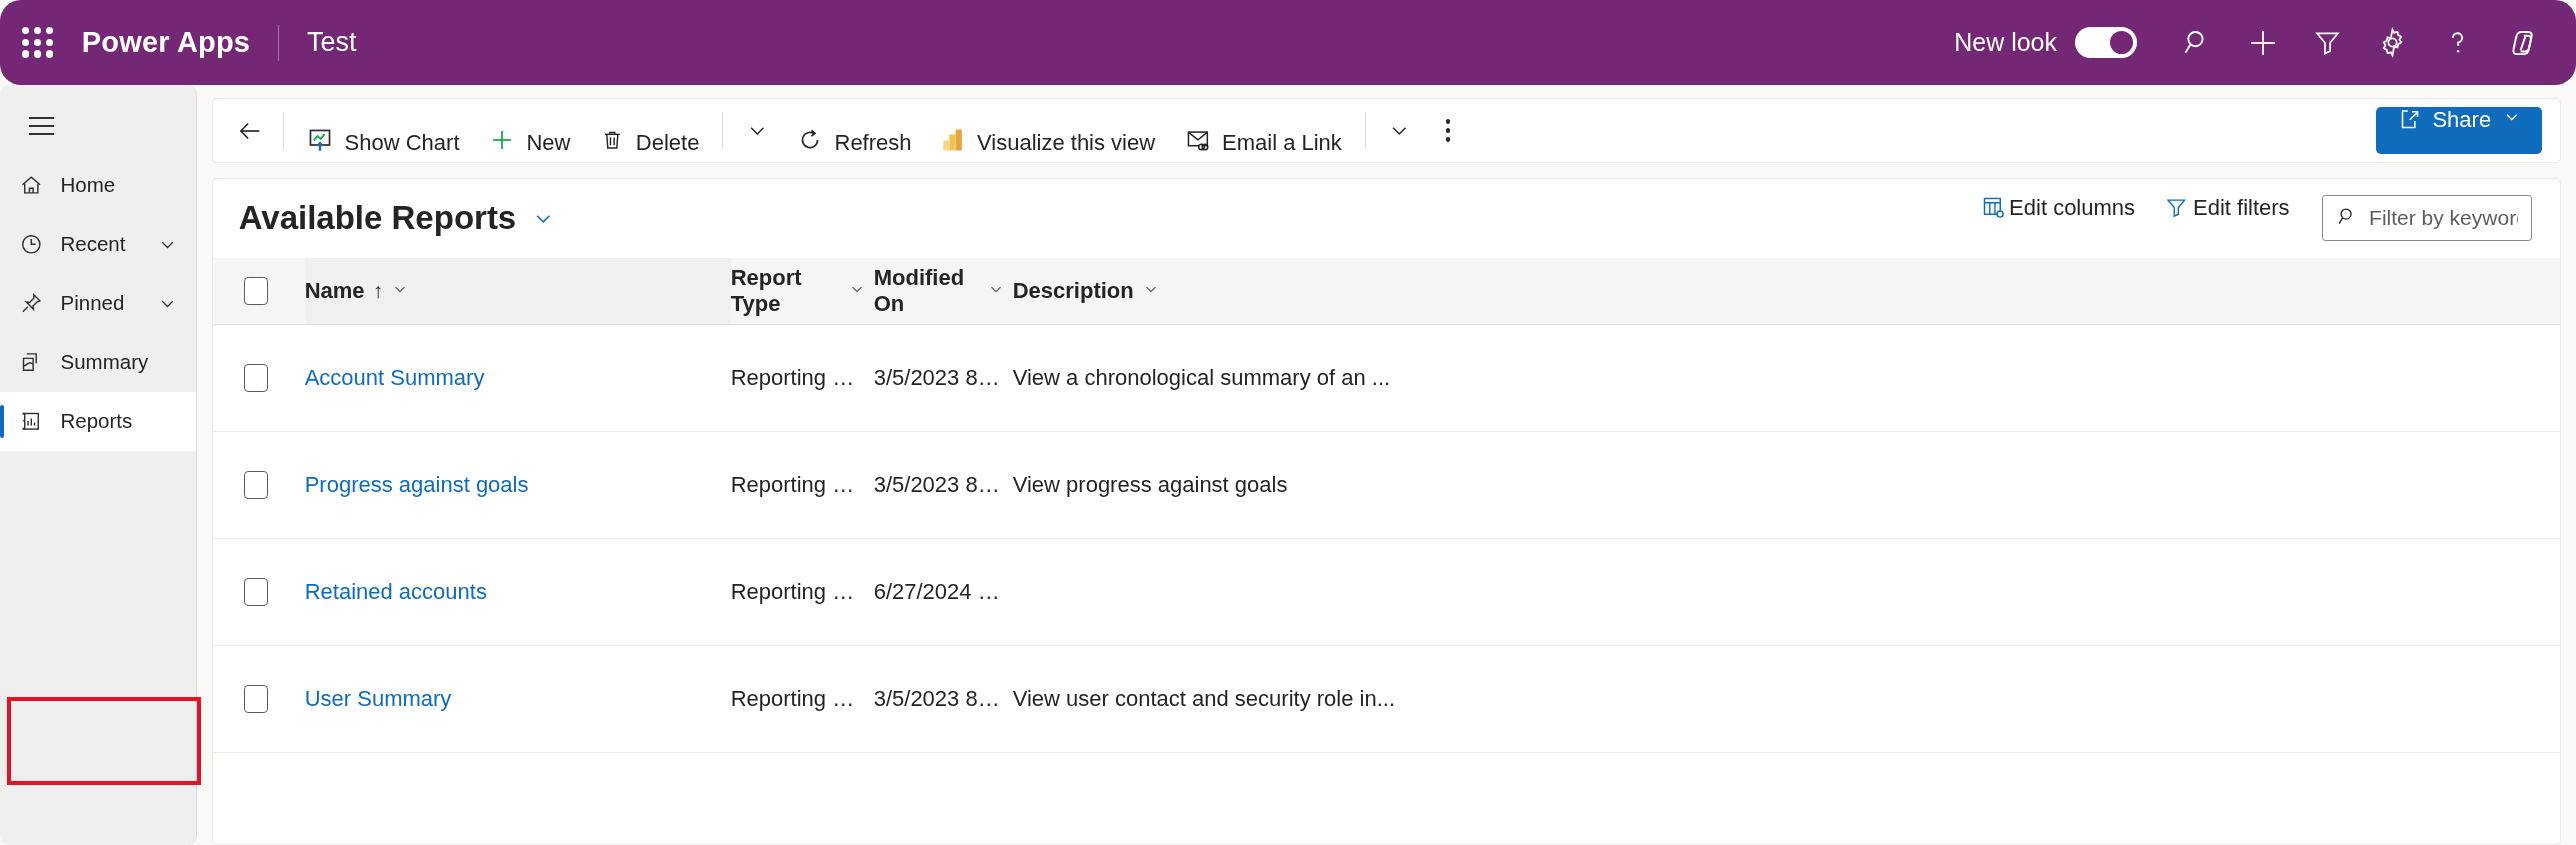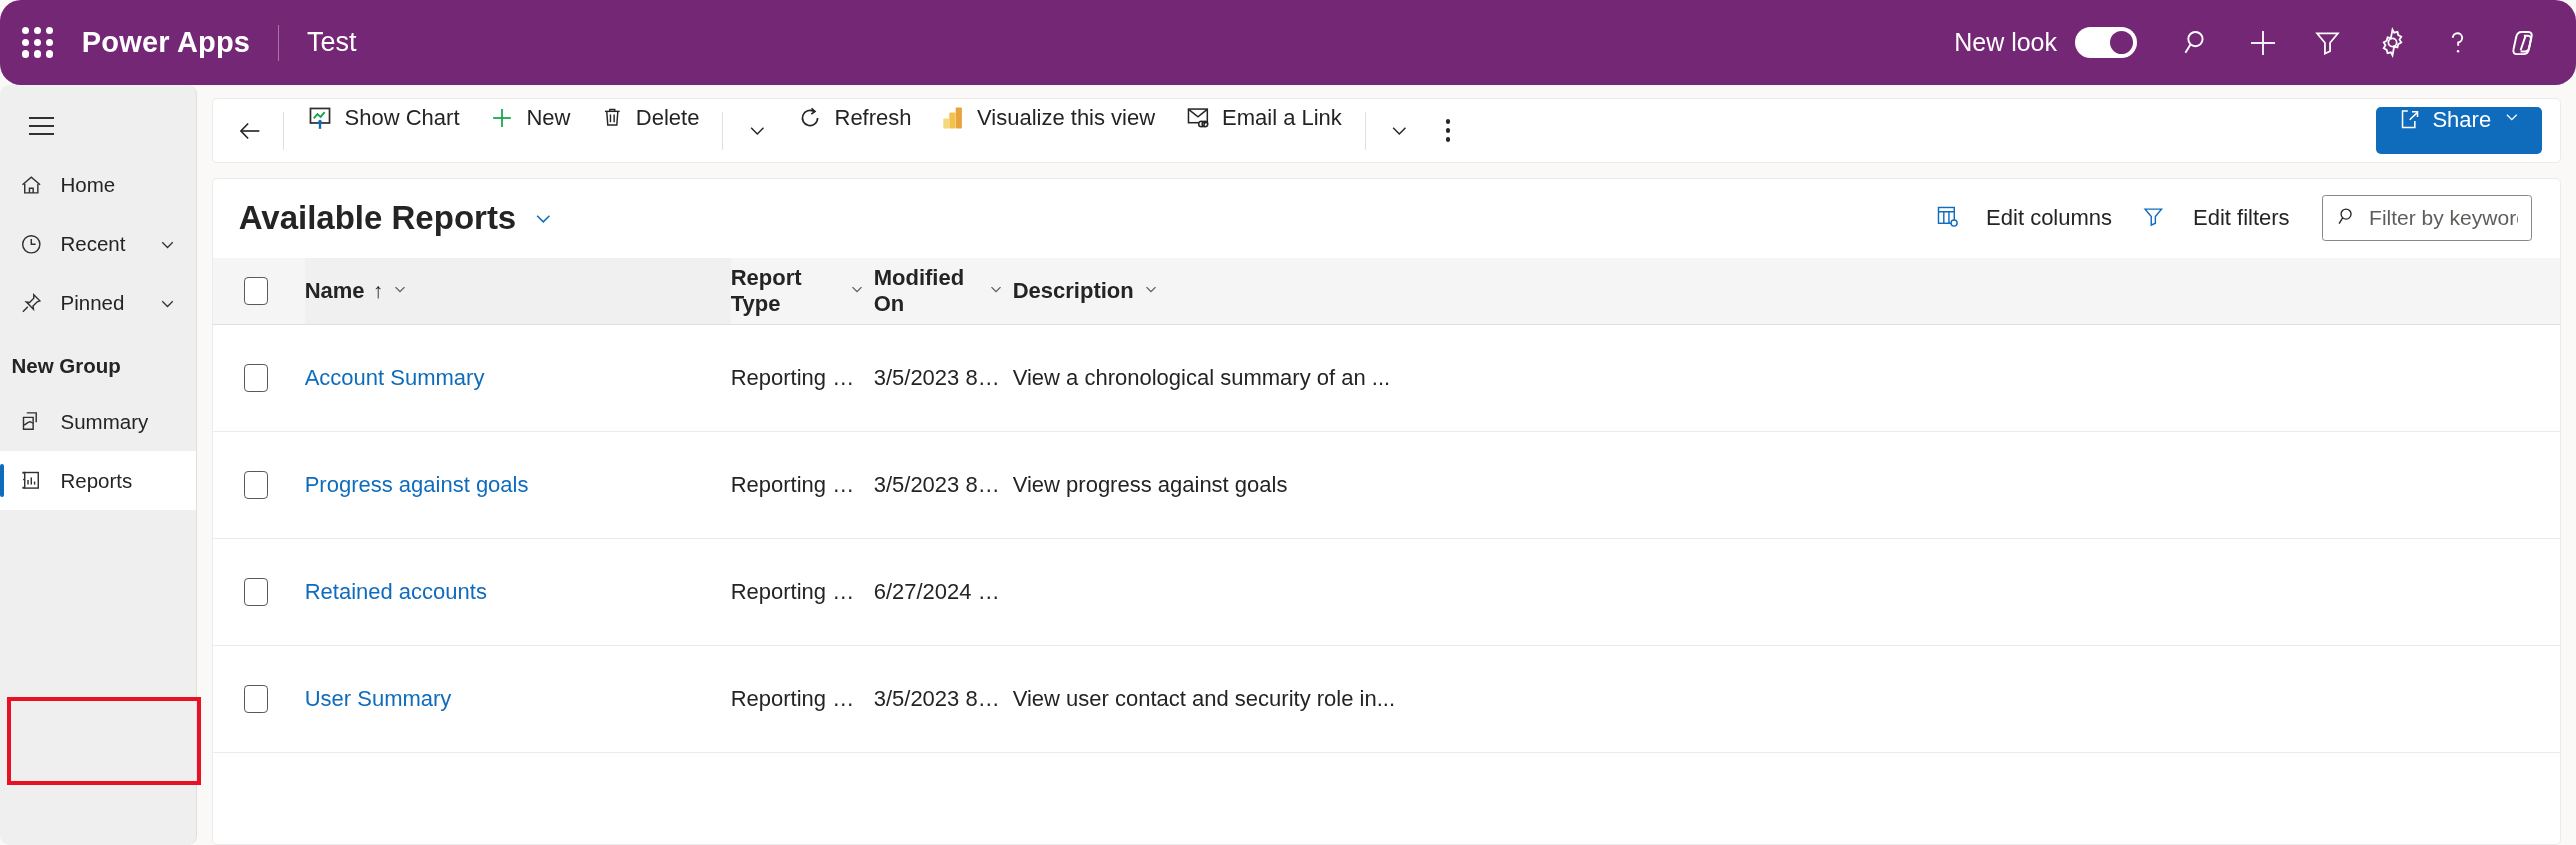--- a/index.html
+++ b/index.html
@@ -110,21 +110,21 @@
   .commandbar {
     background: #ffffff;
     border: 0.8px solid #edebe9;
     border-radius: 4.9px;
     height: 65px;
     display: flex; align-items: center;
     padding: 0 18px 0 11.5px;
     flex: 0 0 auto;
   }
   .cb-btn {
-    display: flex; align-items: flex-start; gap: 11.5px;
+    display: flex; align-items: flex-end; gap: 11.5px;
     height: 51px; padding: 0 14.7px; cursor: pointer; border-radius: 3.3px;
     white-space: nowrap;
   }
   .cb-btn .t { font-size: 22px; color: #242424; }
   .cb-sep { width: 0.8px; height: 38px; background: #e1dfdd; margin: 0 8.2px; }
   .cb-spacer { flex: 1 1 auto; }
   .chev-btn { width: 51px; height: 51px; display:flex; align-items:center; justify-content:center; cursor:pointer; border-radius:3.3px;}
   .kebab { width: 46px; height: 51px; display: flex; flex-direction: column; align-items: center; justify-content: center; gap: 4.9px; cursor: pointer; }
   .kebab i { width: 4.1px; height: 4.1px; border-radius: 50%; background: #242424; display:block; }
   .share-btn {
@@ -145,21 +145,21 @@
     overflow: hidden;
   }
   .viewbar {
     height: 79px; display: flex; align-items: center;
     padding: 0 28px 0 26px; flex: 0 0 auto;
   }
   .viewtitle { font-size: 33px; font-weight: 600; color: #242424; white-space: nowrap; }
   .viewtitle-chev { margin-left: 14.7px; display: flex; align-items: center; cursor: pointer; }
   .viewbar-spacer { flex: 1 1 auto; }
   .linkbtn {
-    display: flex; align-items: center; gap: 27px;
+    display: flex; gap: 4px;
     padding: 0 14.7px; height: 46px; cursor: pointer; white-space: nowrap;
   }
   .linkbtn .t { font-size: 22px; color: #242424; }
   .searchbox {
     margin-left: 18px;
     width: 210px; height: 46px;
     border: 0.8px solid #8a8886; border-radius: 3.3px;
     display: flex; align-items: center; gap: 9.8px;
     padding: 0 13px;
   }
@@ -309,21 +309,20 @@
         </svg>
       </span>
       <span class="lbl">Pinned</span>
       <span class="chev">
         <svg width="21" height="21" viewBox="0 0 24 24" fill="none" stroke="#323130" stroke-width="1.5">
           <path d="M6 9.5l6 6 6-6"></path>
         </svg>
       </span>
     </div>
 
-    <div class="group-header">New Group</div>
 
     <div class="nav-item">
       <span class="ico">
         <svg width="24.6" height="24.6" viewBox="0 0 24 24" fill="none" stroke="#323130" stroke-width="1.4">
           <path d="M7.6 3.8h9.2v9.2"></path>
           <path d="M4.4 8.2h9.4v11.6H4.4z"></path>
           <path d="M4.4 15.6c2.4 0 4.4-3.2 6.2-3.2 1.2 0 2.2 1.4 3.2 1.4"></path>
         </svg>
       </span>
       <span class="lbl">Summary</span>

